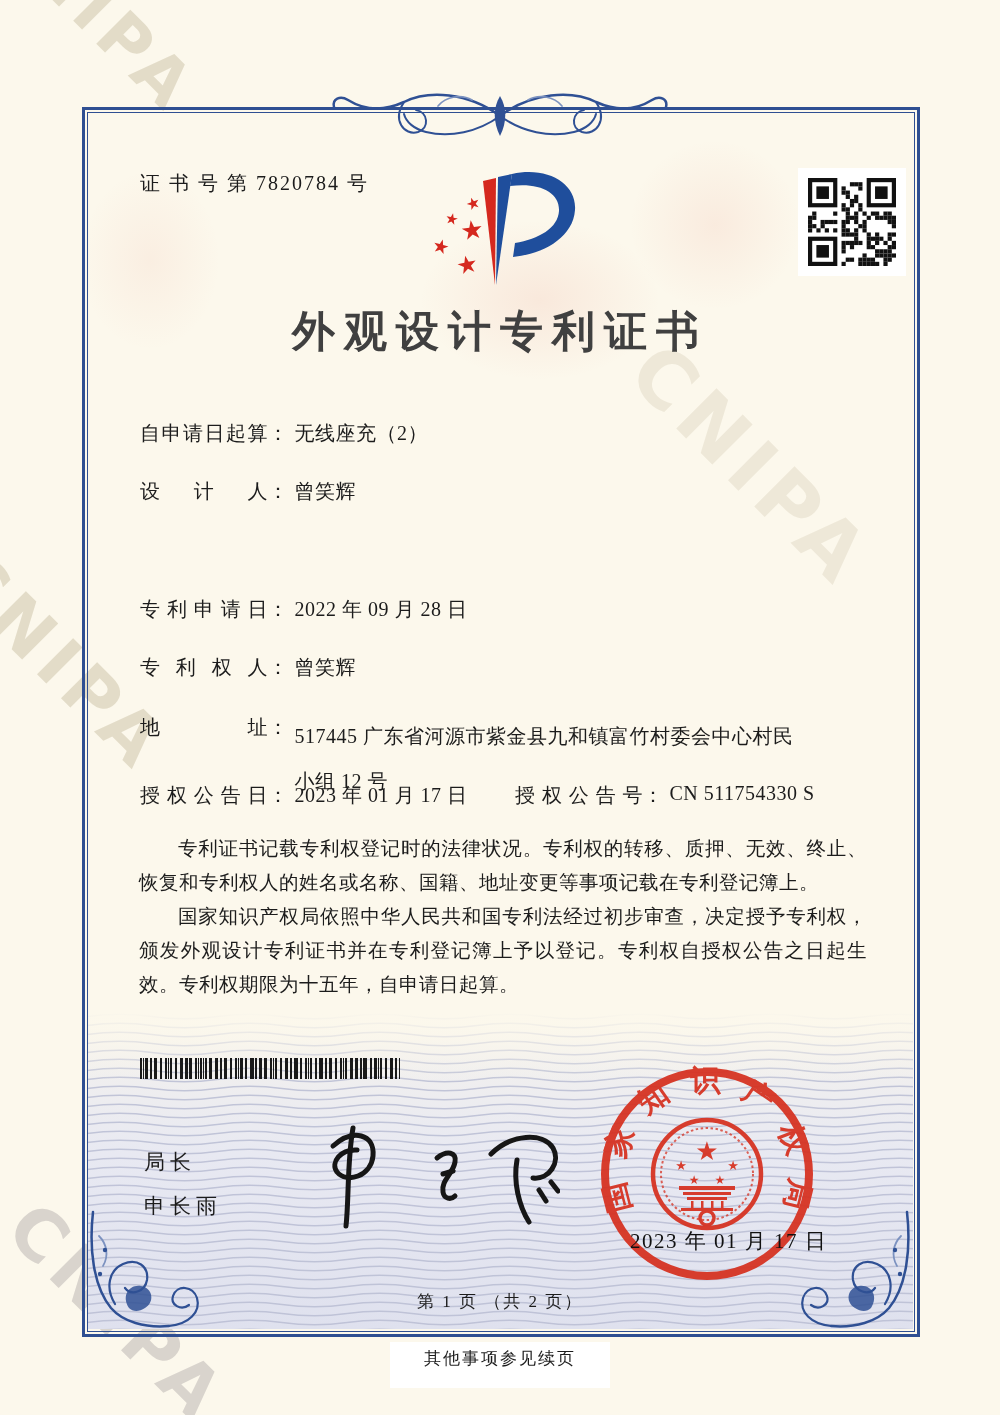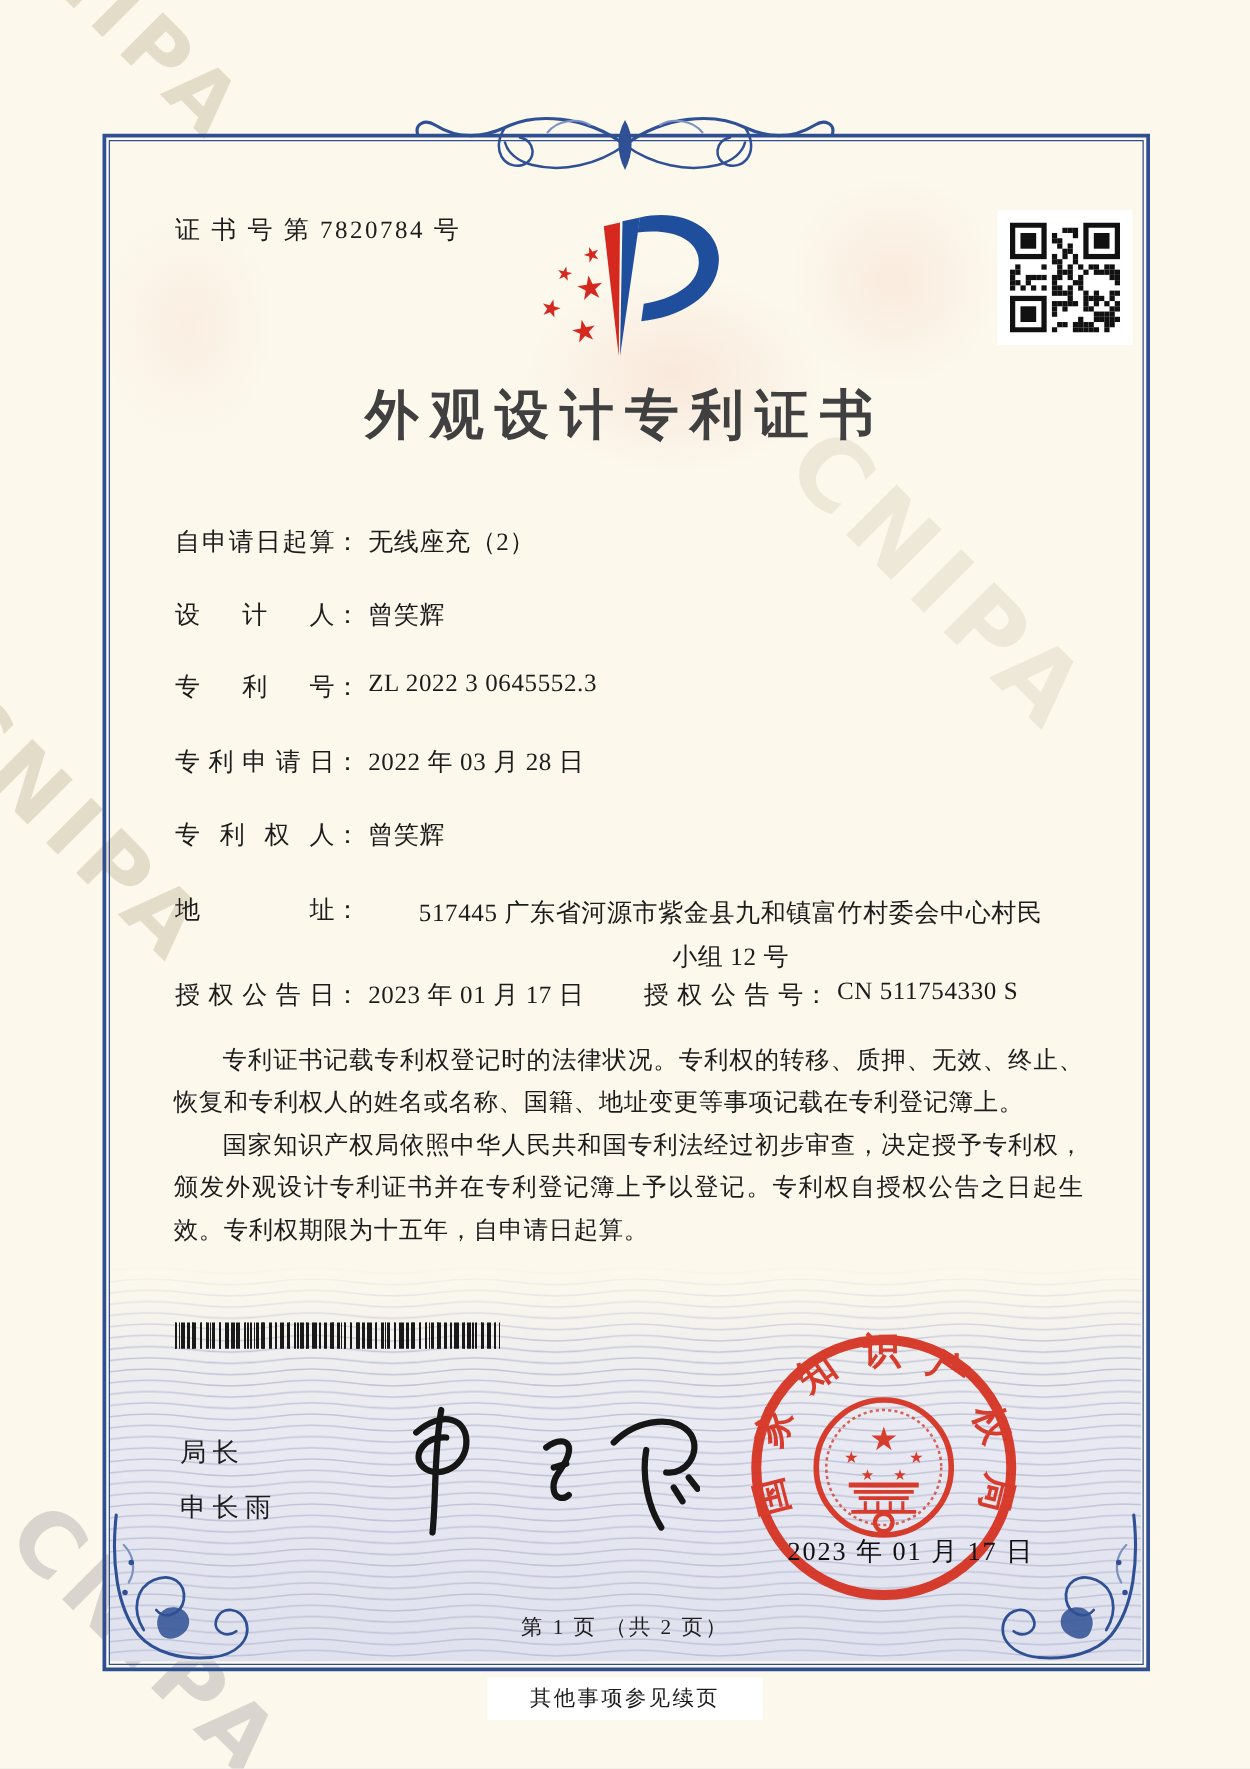--- a/index.html
+++ b/index.html
@@ -51,21 +51,21 @@
   .row{position:absolute;left:140px;z-index:10;font-size:20px;letter-spacing:.5px;white-space:nowrap;}
   .row .lbl{display:inline-block;width:128px;text-align:justify;text-align-last:justify;vertical-align:top;}
   .row .colon{vertical-align:top;}
   .row .val{margin-left:6px;vertical-align:top;}
   .row-name{top:420px;}
   .row-designer{top:478px;}
   .row-patent{top:536px;}
   .row-filing{top:596px;}
   .row-patentee{top:654px;}
   .row-address{top:714px;}
-  .row-address .val{display:inline-block;white-space:pre-line;width:580px;line-height:35px;text-align:center;}
+  .row-address .val{display:inline-block;white-space:pre-line;width:580px;line-height:45px;}
   .row-grantdate{top:782px;}
   .row-grantno{top:782px;left:515px;}
   
   .body-text{
     position:absolute;left:139px;top:832px;width:728px;z-index:10;
     font-size:19.5px;line-height:34px;text-align:justify;letter-spacing:.5px;
   }
   .body-text p{margin:0;text-indent:2em;}
   
   .barcode{
@@ -75,21 +75,21 @@
       repeating-linear-gradient(90deg,#191919 0 1px,rgba(0,0,0,0) 1px 7px),
       repeating-linear-gradient(90deg,rgba(0,0,0,0) 0 3px,#191919 3px 4px,rgba(0,0,0,0) 4px 11px);
   }
   .sig-title{position:absolute;left:144px;top:1148px;z-index:10;font-size:21px;letter-spacing:5px;}
   .sig-name{position:absolute;left:144px;top:1192px;z-index:10;font-size:21px;letter-spacing:5px;}
   .signature{position:absolute;left:295px;top:1106px;z-index:11;}
   .seal{position:absolute;left:595px;top:1062px;z-index:10;opacity:.93;}
   .seal-date{position:absolute;left:630px;top:1227px;z-index:12;font-size:21px;letter-spacing:1.5px;color:#111;}
   .page-info{position:absolute;left:0;right:0;top:1290px;z-index:10;text-align:center;font-size:17px;letter-spacing:2px;}
   .bottom-strip{
-    position:absolute;left:390px;top:1342px;width:220px;height:34px;z-index:35;
+    position:absolute;left:390px;top:1342px;width:220px;height:46px;z-index:35;
     background:#ffffff;text-align:center;line-height:34px;font-size:17px;letter-spacing:2px;
   }
   .ornament{position:absolute;z-index:31;pointer-events:none;}
   .orn-top{left:318px;top:86px;}
   .orn-bl{left:85px;top:1208px;}
   .orn-br{left:785px;top:1208px;}
 </style>
 </head>
 <body>
 
@@ -305,25 +305,22 @@
   </div>
 
   <div class="title">外观设计专利证书</div>
 
   <div class="row row-name">
     <span class="lbl">自申请日起算</span><span class="colon">：</span><span class="val">无线座充（2）</span>
   </div>
   <div class="row row-designer">
     <span class="lbl">设计人</span><span class="colon">：</span><span class="val">曾笑辉</span>
   </div>
-  <div class="row row-patent">
-    <span class="lbl">专利号</span><span class="colon">：</span><span class="val">ZL 2022 3 0645552.3</span>
-  </div>
   <div class="row row-filing">
-    <span class="lbl">专利申请日</span><span class="colon">：</span><span class="val">2022 年 03 月 28 日</span>
+    <span class="lbl">专利申请日</span><span class="colon">：</span><span class="val">2022 年 09 月 28 日</span>
   </div>
   <div class="row row-patentee">
     <span class="lbl">专利权人</span><span class="colon"></span><span class="colon">：</span><span class="val">曾笑辉</span>
   </div>
   <div class="row row-address">
     <span class="lbl">地址</span><span class="colon">：</span><span class="val">517445 广东省河源市紫金县九和镇富竹村委会中心村民
 小组 12 号</span>
   </div>
   <div class="row row-grantdate">
     <span class="lbl">授权公告日</span><span class="colon">：</span><span class="val">2023 年 01 月 17 日</span>

